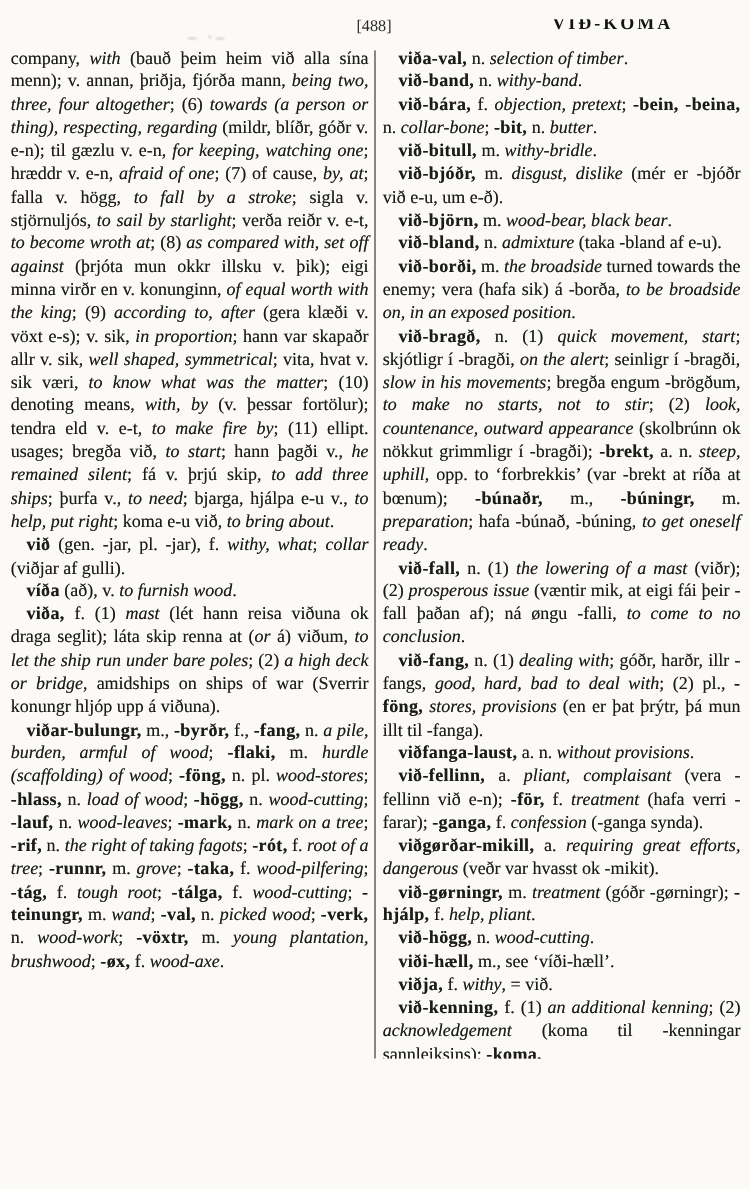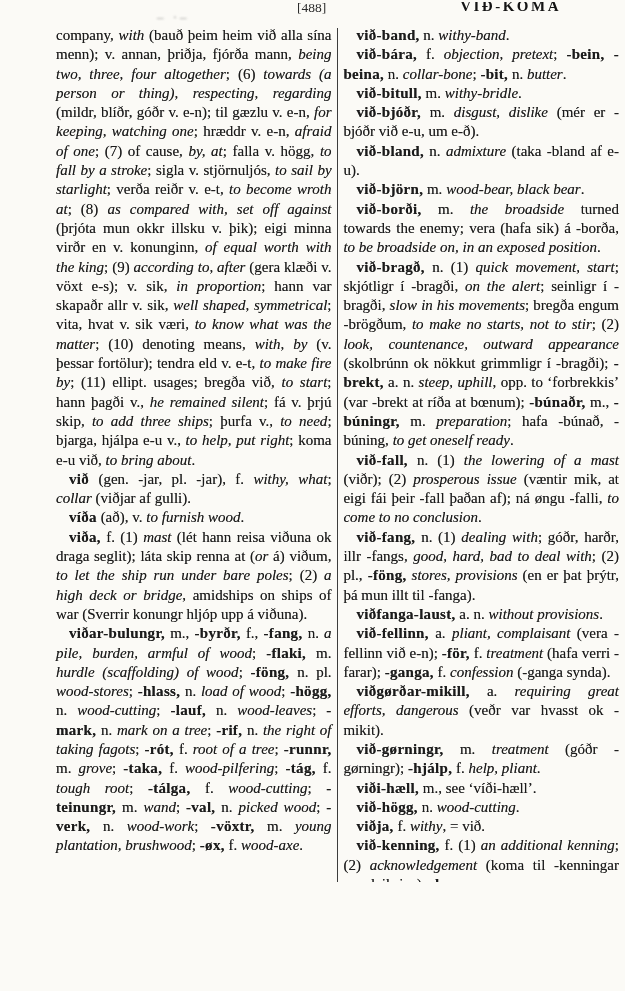--- a/index.html
+++ b/index.html
@@ -6,21 +6,21 @@
   body{
     width:625px;height:991px;
     background:#fbfaf6;
     font-family:"Liberation Serif","DejaVu Serif",serif;
     color:#1b1b1b;
     overflow:hidden;
   }
   .page{
     width:625px;height:882px;
     box-sizing:border-box;
-    padding:2px 6px 0 9px;
+    padding:16px 6px 0 9px;
     overflow:hidden;
     position:relative;
   }
   .pagehead{
     position:relative;
     height:24px;
     overflow:hidden;
   }
   .head-smudge{
     position:absolute;left:148px;top:7px;
@@ -41,21 +41,20 @@
     position:absolute;right:58px;top:0;
     font-weight:bold;
     font-size:15px;
     letter-spacing:2.5px;
     margin-top:-4px;
     color:#141414;
   }
   .cols{
     display:flex;
     align-items:stretch;
-    margin-left:47px;
   }
   .col{
     width:298px;
     text-align:justify;
     font-size:15px;
     line-height:19.3px;
     text-shadow:0 0 .35px rgba(10,10,10,.55);
   }
   .divider{
     width:1px;
@@ -79,33 +78,34 @@
   <div class="cols">
     <div class="col">
         <div class="entry no-indent"><span>company, </span><span class="it">with</span><span> (bauð þeim heim við alla sína menn); v. annan, þriðja, fjórða mann, </span><span class="it">being two, three, four altogether</span><span>; (6) </span><span class="it">towards (a person or thing), respecting, regarding</span><span> (mildr, blíðr, góðr v. e-n); til gæzlu v. e-n, </span><span class="it">for keeping, watching one</span><span>; hræddr v. e-n, </span><span class="it">afraid of one</span><span>; (7) of cause, </span><span class="it">by, at</span><span>; falla v. högg, </span><span class="it">to fall by a stroke</span><span>; sigla v. stjörnuljós, </span><span class="it">to sail by starlight</span><span>; verða reiðr v. e-t, </span><span class="it">to become wroth at</span><span>; (8) </span><span class="it">as compared with, set off against</span><span> (þrjóta mun okkr illsku v. þik); eigi minna virðr en v. konunginn, </span><span class="it">of equal worth with the king</span><span>; (9) </span><span class="it">according to, after</span><span> (gera klæði v. vöxt e-s); v. sik, </span><span class="it">in proportion</span><span>; hann var skapaðr allr v. sik, </span><span class="it">well shaped, symmetrical</span><span>; vita, hvat v. sik væri, </span><span class="it">to know what was the matter</span><span>; (10) denoting means, </span><span class="it">with, by</span><span> (v. þessar fortölur); tendra eld v. e-t, </span><span class="it">to make fire by</span><span>; (11) ellipt. usages; bregða við, </span><span class="it">to start</span><span>; hann þagði v., </span><span class="it">he remained silent</span><span>; fá v. þrjú skip, </span><span class="it">to add three ships</span><span>; þurfa v., </span><span class="it">to need</span><span>; bjarga, hjálpa e-u v., </span><span class="it">to help, put right</span><span>; koma e-u við, </span><span class="it">to bring about</span><span>.</span></div>
         <div class="entry"><span class="bd">við</span><span> (gen. -jar, pl. -jar), f. </span><span class="it">withy, what</span><span>; </span><span class="it">collar</span><span> (viðjar af gulli).</span></div>
         <div class="entry"><span class="bd">víða</span><span> (að), v. </span><span class="it">to furnish wood</span><span>.</span></div>
         <div class="entry"><span class="bd">viða,</span><span> f. (1) </span><span class="it">mast</span><span> (lét hann reisa viðuna ok draga seglit); láta skip renna at (</span><span class="it">or</span><span> á) viðum, </span><span class="it">to let the ship run under bare poles</span><span>; (2) </span><span class="it">a high deck or bridge</span><span>, amidships on ships of war (Sverrir konungr hljóp upp á viðuna).</span></div>
         <div class="entry"><span class="bd">viðar-bulungr,</span><span> m., </span><span class="bd">-byrðr,</span><span> f., </span><span class="bd">-fang,</span><span> n. </span><span class="it">a pile, burden, armful of wood</span><span>; </span><span class="bd">-flaki,</span><span> m. </span><span class="it">hurdle (scaffolding) of wood</span><span>; </span><span class="bd">-föng,</span><span> n. pl. </span><span class="it">wood-stores</span><span>; </span><span class="bd">-hlass,</span><span> n. </span><span class="it">load of wood</span><span>; </span><span class="bd">-högg,</span><span> n. </span><span class="it">wood-cutting</span><span>; </span><span class="bd">-lauf,</span><span> n. </span><span class="it">wood-leaves</span><span>; </span><span class="bd">-mark,</span><span> n. </span><span class="it">mark on a tree</span><span>; </span><span class="bd">-rif,</span><span> n. </span><span class="it">the right of taking fagots</span><span>; </span><span class="bd">-rót,</span><span> f. </span><span class="it">root of a tree</span><span>; </span><span class="bd">-runnr,</span><span> m. </span><span class="it">grove</span><span>; </span><span class="bd">-taka,</span><span> f. </span><span class="it">wood-pilfering</span><span>; </span><span class="bd">-tág,</span><span> f. </span><span class="it">tough root</span><span>; </span><span class="bd">-tálga,</span><span> f. </span><span class="it">wood-cutting</span><span>; </span><span class="bd">-teinungr,</span><span> m. </span><span class="it">wand</span><span>; </span><span class="bd">-val,</span><span> n. </span><span class="it">picked wood</span><span>; </span><span class="bd">-verk,</span><span> n. </span><span class="it">wood-work</span><span>; </span><span class="bd">-vöxtr,</span><span> m. </span><span class="it">young plantation, brushwood</span><span>; </span><span class="bd">-øx,</span><span> f. </span><span class="it">wood-axe</span><span>.</span></div>
       </div>
     <div class="divider"></div>
     <div class="col">
+        <div class="entry"><span class="bd">viða-val,</span><span> n. </span><span class="it">selection of timber</span><span>.</span></div>
         <div class="entry"><span class="bd">við-band,</span><span> n. </span><span class="it">withy-band</span><span>.</span></div>
         <div class="entry"><span class="bd">við-bára,</span><span> f. </span><span class="it">objection, pretext</span><span>; </span><span class="bd">-bein, -beina,</span><span> n. </span><span class="it">collar-bone</span><span>; </span><span class="bd">-bit,</span><span> n. </span><span class="it">butter</span><span>.</span></div>
         <div class="entry"><span class="bd">við-bitull,</span><span> m. </span><span class="it">withy-bridle</span><span>.</span></div>
         <div class="entry"><span class="bd">við-bjóðr,</span><span> m. </span><span class="it">disgust, dislike</span><span> (mér er -bjóðr við e-u, um e-ð).</span></div>
+        <div class="entry"><span class="bd">við-björn,</span><span> m. </span><span class="it">wood-bear, black bear</span><span>.</span></div>
         <div class="entry"><span class="bd">við-bland,</span><span> n. </span><span class="it">admixture</span><span> (taka -bland af e-u).</span></div>
-        <div class="entry"><span class="bd">við-björn,</span><span> m. </span><span class="it">wood-bear, black bear</span><span>.</span></div>
         <div class="entry"><span class="bd">við-borði,</span><span> m. </span><span class="it">the broadside</span><span> turned towards the enemy; vera (hafa sik) á -borða, </span><span class="it">to be broadside on, in an exposed position</span><span>.</span></div>
         <div class="entry"><span class="bd">við-bragð,</span><span> n. (1) </span><span class="it">quick movement, start</span><span>; skjótligr í -bragði, </span><span class="it">on the alert</span><span>; seinligr í -bragði, </span><span class="it">slow in his movements</span><span>; bregða engum -brögðum, </span><span class="it">to make no starts, not to stir</span><span>; (2) </span><span class="it">look, countenance, outward appearance</span><span> (skolbrúnn ok nökkut grimmligr í -bragði); </span><span class="bd">-brekt,</span><span> a. n. </span><span class="it">steep, uphill</span><span>, opp. to ‘forbrekkis’ (var -brekt at ríða at bœnum); </span><span class="bd">-búnaðr,</span><span> m., </span><span class="bd">-búningr,</span><span> m. </span><span class="it">preparation</span><span>; hafa -búnað, -búning, </span><span class="it">to get oneself ready</span><span>.</span></div>
         <div class="entry"><span class="bd">við-fall,</span><span> n. (1) </span><span class="it">the lowering of a mast</span><span> (viðr); (2) </span><span class="it">prosperous issue</span><span> (væntir mik, at eigi fái þeir -fall þaðan af); ná øngu -falli, </span><span class="it">to come to no conclusion</span><span>.</span></div>
         <div class="entry"><span class="bd">við-fang,</span><span> n. (1) </span><span class="it">dealing with</span><span>; góðr, harðr, illr -fangs, </span><span class="it">good, hard, bad to deal with</span><span>; (2) pl., </span><span class="bd">-föng,</span><span> </span><span class="it">stores, provisions</span><span> (en er þat þrýtr, þá mun illt til -fanga).</span></div>
         <div class="entry"><span class="bd">viðfanga-laust,</span><span> a. n. </span><span class="it">without provisions</span><span>.</span></div>
         <div class="entry"><span class="bd">við-fellinn,</span><span> a. </span><span class="it">pliant, complaisant</span><span> (vera -fellinn við e-n); </span><span class="bd">-för,</span><span> f. </span><span class="it">treatment</span><span> (hafa verri -farar); </span><span class="bd">-ganga,</span><span> f. </span><span class="it">confession</span><span> (-ganga synda).</span></div>
         <div class="entry"><span class="bd">viðgørðar-mikill,</span><span> a. </span><span class="it">requiring great efforts, dangerous</span><span> (veðr var hvasst ok -mikit).</span></div>
         <div class="entry"><span class="bd">við-gørningr,</span><span> m. </span><span class="it">treatment</span><span> (góðr -gørningr); </span><span class="bd">-hjálp,</span><span> f. </span><span class="it">help, pliant</span><span>.</span></div>
+        <div class="entry"><span class="bd">við-högg,</span><span> n. </span><span class="it">wood-cutting</span><span>.</span></div>
         <div class="entry"><span class="bd">viði-hæll,</span><span> m., see ‘víði-hæll’.</span></div>
-        <div class="entry"><span class="bd">við-högg,</span><span> n. </span><span class="it">wood-cutting</span><span>.</span></div>
         <div class="entry"><span class="bd">viðja,</span><span> f. </span><span class="it">withy</span><span>, = við.</span></div>
         <div class="entry"><span class="bd">við-kenning,</span><span> f. (1) </span><span class="it">an additional kenning</span><span>; (2) </span><span class="it">acknowledgement</span><span> (koma til -kenningar sannleiksins); </span><span class="bd">-koma,</span></div>
       </div>
   </div>
 </div>
 
 </body></html>

